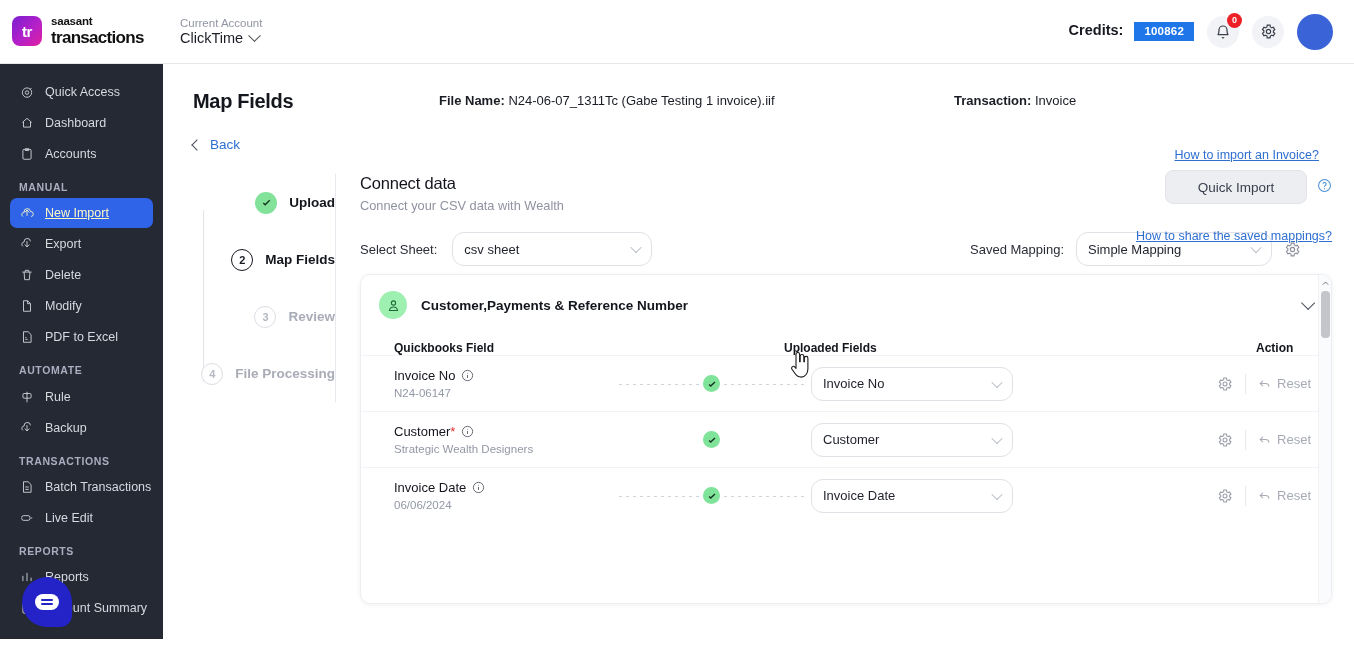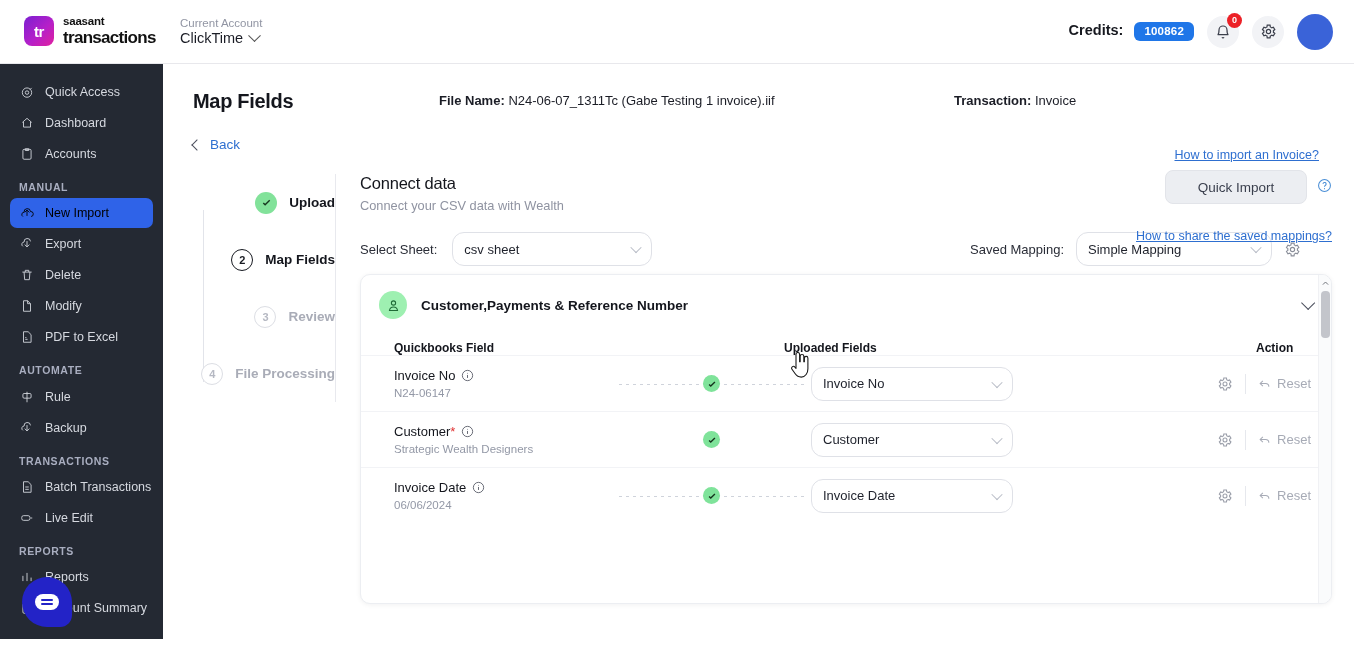--- a/index.html
+++ b/index.html
@@ -10,40 +10,40 @@
     overflow: hidden;
   }
   .app { position: relative; width: 1354px; height: 649px; background:#fff; }
 
   
   .topbar {
     position:absolute; left:0; top:0; width:1354px; height:64px;
     background:#ffffff; border-bottom:1px solid #e8e8ec;
     display:flex; align-items:center; z-index:30;
   }
-  .brand { display:flex; align-items:center; gap:9px; padding-left:24px; width:163px; flex:none; }
+  .brand { display:flex; align-items:center; gap:9px; padding-left:12px; width:163px; flex:none; }
   .logo-sq {
     width:30px; height:30px; border-radius:8px;
     background:linear-gradient(135deg,#7b1fd1 0%, #b520c9 55%, #e0219f 100%);
     display:flex; align-items:center; justify-content:center;
     color:#fff; font-weight:700; font-size:15px; letter-spacing:-0.5px;
   }
   .brand-txt { line-height:1.02; }
   .brand-top { font-size:11.5px; font-weight:700; color:#111; letter-spacing:-0.2px; }
   .brand-bot { font-size:17px; font-weight:700; color:#111; letter-spacing:-0.7px; margin-top:1px;}
   .acct { margin-left:17px; }
   .acct-label { font-size:11.5px; color:#9195a3; line-height:1.1; }
   .acct-row { display:flex; align-items:center; gap:7px; margin-top:1px; }
   .acct-name { font-size:14.5px; color:#1b1d26; }
   .chev { width:9px; height:9px; border-right:1.7px solid #555; border-bottom:1.7px solid #555;
           transform:rotate(45deg) translate(-2px,-2px); }
   .top-right { margin-left:auto; display:flex; align-items:center; gap:13px; padding-right:21px; }
   .credits { font-size:14.5px; font-weight:700; color:#16181f; }
   .credits-pill {
-    background:#1f76e8; color:#fff; border-radius:6px; font-size:11.5px;
+    background:#1f76e8; color:#fff; border-radius:0; font-size:11.5px;
     font-weight:600; padding:3px 10px 4px; margin-left:7px; display:inline-block;
     letter-spacing:0.2px;
   }
   .icon-btn {
     width:32px; height:32px; border-radius:50%; background:#f2f3f6;
     display:flex; align-items:center; justify-content:center; position:relative;
     cursor:pointer;
   }
   .badge {
     position:absolute; top:-3px; right:-3px; min-width:15px; height:15px;
@@ -55,21 +55,21 @@
   
   .sidebar {
     position:absolute; left:0; top:64px; width:163px; height:575px;
     background:#242933; overflow:hidden; z-index:20;
   }
   .nav-item {
     display:flex; align-items:center; gap:11px;
     height:30px; margin:0 10px; padding-left:9px; border-radius:7px;
     color:#d6d9e0; font-size:12.5px; cursor:pointer; position:relative;
   }
-  .nav-item.active { background:#2f63e8; color:#000000; font-weight:500; }
+  .nav-item.active { background:#2f63e8; color:#fef9c3; font-weight:500;text-decoration:underline; }
   .nav-ico { width:15px; height:15px; flex:none; display:flex; align-items:center; justify-content:center; }
   .nav-ico svg { width:14px; height:14px; stroke:currentColor; fill:none; stroke-width:1.5; }
   .nav-group {
     font-size:10.5px; font-weight:700; color:#a9aec0; letter-spacing:0.6px;
     padding:0 0 0 19px; margin-top:12px; margin-bottom:5px;
   }
   .sb-spacer { height:13px; }
 
   
   .chat-bubble {

